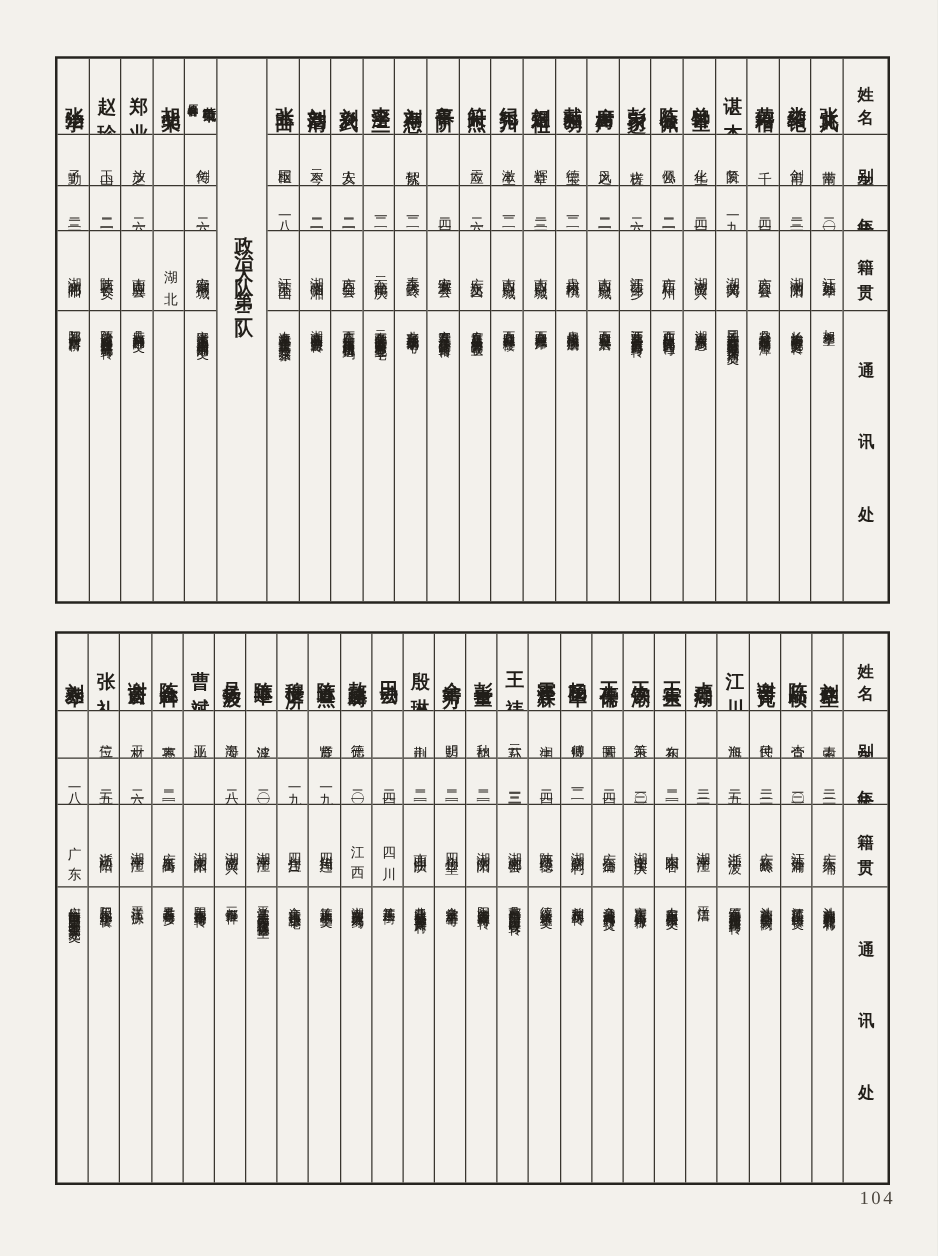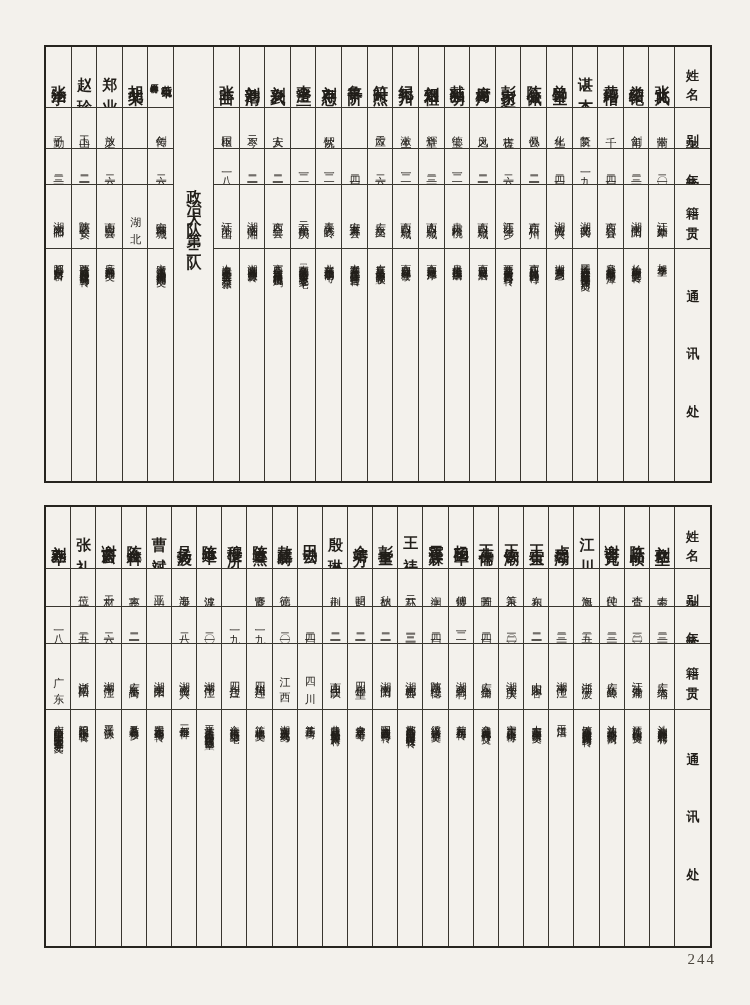--- a/index.html
+++ b/index.html
@@ -427,14 +427,14 @@
         <div class="cell c-addr">松阳尼宗小学校转</div>
       </div>
       <div class="col">
         <div class="cell c-name">刘赤华</div>
         <div class="cell c-zi"></div>
         <div class="cell c-age">一八</div>
         <div class="cell c-native">广 东</div>
         <div class="cell c-addr">广州市黄沙中国国民党第十区党部聂之光交</div>
       </div>
     </section>
-  <div class="page-number">244</div>
+  <div class="page-number">104</div>
 </div>
 
 </body></html>

